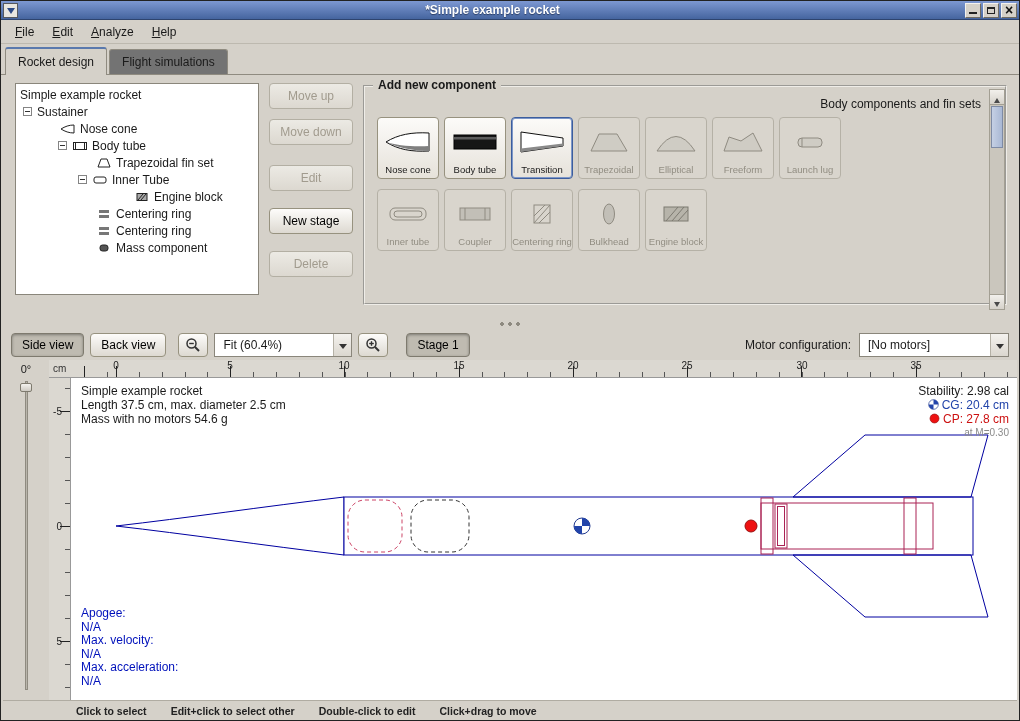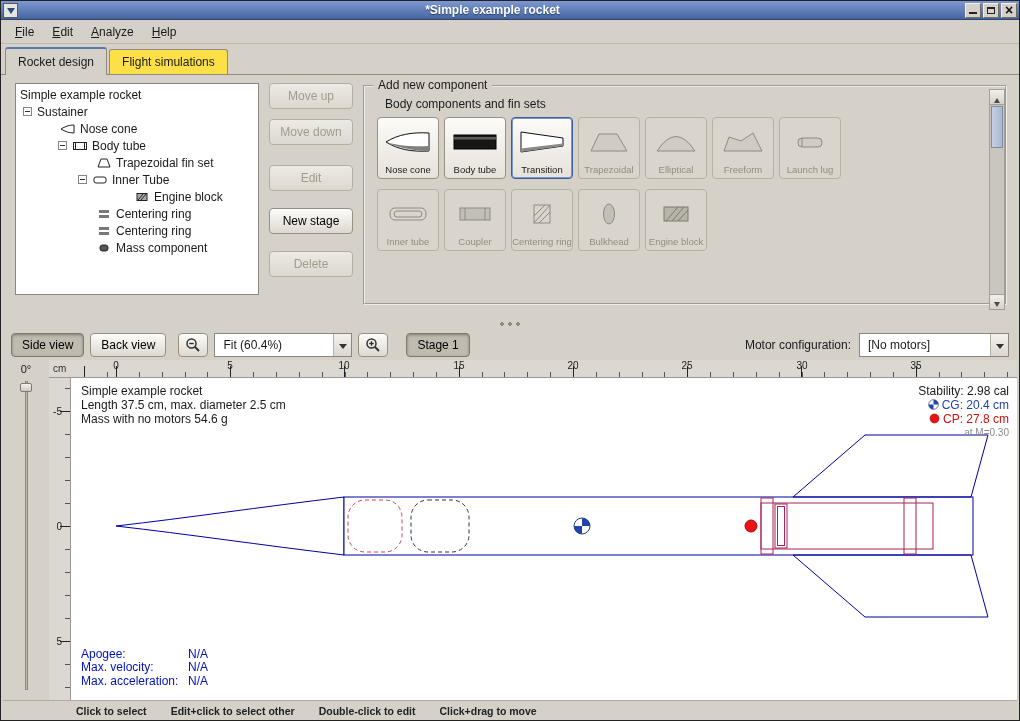--- a/index.html
+++ b/index.html
@@ -19,42 +19,42 @@
   .tb-close::before { content:"×"; position:absolute; left:0; right:0; top:-2px; text-align:center; font-weight:bold; font-size:14px; color:#111; }
 
   
   .menubar { height:24px; display:flex; align-items:center; padding-left:6px; gap:2px; border-bottom:1px solid #bdb9af; }
   .mitem { display:inline-block; padding:3px 8px; cursor:pointer; }
   .mitem::first-letter { text-decoration:underline; }
 
   
   .tabstrip { height:31px; padding:5px 4px 0 4px; display:flex; gap:2px; position:relative; }
   .tabstrip::after { content:""; position:absolute; left:0; right:0; bottom:0; border-bottom:1px solid #8f8b80; }
-  .tab { padding:5px 12px 6px; border:1px solid #8f8b80; border-bottom:none; border-radius:3px 3px 0 0; background:#fde047; cursor:pointer; position:relative; }
+  .tab { padding:5px 12px 6px; border:1px solid #8f8b80; border-bottom:none; border-radius:3px 3px 0 0; background:#737373; cursor:pointer; position:relative; }
   .tab.active { background:#d5d1c9; z-index:2; font-weight:normal; padding-top:6px; margin-top:-2px; border-top:2px solid #5a79ad; }
   .tab.active::after { content:""; position:absolute; left:0; right:0; bottom:-1px; height:1px; background:#d5d1c9; }
 
   
   .upper { height:243px; position:relative; }
   .tree-panel { position:absolute; left:14px; top:8px; width:244px; height:212px; background:#fff; border:1px solid #8a867b; overflow:hidden; padding-top:2px; }
   .tree-row { height:17px; display:flex; align-items:center; white-space:nowrap; cursor:default; }
   .handle { width:9px; height:9px; border:1px solid #848484; background:#fff; position:relative; margin-right:5px; flex:0 0 9px; }
   .handle::before { content:""; position:absolute; left:1px; right:1px; top:3px; border-top:1px solid #333; }
   .ticon { margin-right:4px; flex:0 0 auto; }
   .tlabel { font-size:12px; }
 
   .actions-col { position:absolute; left:268px; top:8px; width:84px; display:flex; flex-direction:column; }
   .abtn { height:26px; margin-bottom:10px; border:1px solid #97927f; border-radius:4px; background:linear-gradient(#fdfcfa,#ddd9d1); font-size:12px; font-family:inherit; cursor:pointer; }
   .abtn:disabled { color:#a19b8e; background:linear-gradient(#eceae4,#dcd8d0); border-color:#b3afa3; cursor:default; }
   .abtn.gap1 { margin-top:10px; }
   .abtn.gap2 { margin-top:7px; }
 
   .add-panel { position:absolute; left:362px; top:10px; right:12px; height:220px; border:2px groove #efede8; padding:6px 10px 6px 12px; }
-  .add-title { position:absolute; top:-9px; left:8px; background:#d5d1c9; padding:0 5px; font-weight:normal;text-align:center; }
-  .sec-label { margin:4px 8px 6px; }
+  .add-title { position:absolute; top:-9px; left:8px; background:#d5d1c9; padding:0 5px; font-weight:bold;text-align:center; }
+  .sec-label { margin:4px 14px 6px;text-align:right; }
   .comp-row { display:flex; gap:5px; margin-bottom:10px; }
   .comp-btn { width:62px; height:62px; border:1px solid #97927f; border-radius:4px; background:linear-gradient(#fcfbf9,#e6e2da); display:flex; flex-direction:column; align-items:center; justify-content:flex-end; padding-bottom:3px; cursor:pointer; }
   .comp-btn .cicon { margin:auto; }
   .clabel { font-size:9.5px; line-height:10px; text-align:center; }
   .comp-btn.disabled { background:#d9d5cd; border-color:#b5b1a6; cursor:default; }
   .comp-btn.disabled .clabel { color:#918d82; }
   .comp-btn.focused { border:1px solid #3c5d9d; box-shadow:0 0 0 1px #7d97c8 inset; }
 
   .vscroll { position:absolute; right:14px; top:14px; bottom:8px; width:16px; background:#cac6bd; border:1px solid #a39f93; }
   .sb-btn { height:15px; background:linear-gradient(#f2f0ec,#d6d2ca); border-bottom:1px solid #a39f93; position:relative; cursor:pointer; }
@@ -106,21 +106,21 @@
     background-repeat:repeat-y, repeat-y; }
   .v-ruler span { position:absolute; right:8px; transform:translateY(-50%); font-size:10px; color:#222; }
   .canvas { background:#fff; position:relative; overflow:hidden; }
   .canvas svg.rocket { position:absolute; left:0; top:0; }
   .fig-info { position:absolute; left:10px; top:6px; line-height:14px; }
   .fig-stab { position:absolute; right:8px; top:6px; text-align:right; line-height:14px; }
   .cgline { color:#2244aa; } .cpline { color:#cc1111; }
   .machline { color:#8a8a8a; font-size:10px; }
   .legend-ico { vertical-align:-1px; margin-right:3px; }
   .fig-flight { position:absolute; left:10px; bottom:12px; color:#0011bb; line-height:13.5px; }
-  .fig-flight .frow { display:flex; }
+  .fig-flight .frow { display:flex;flex-direction:column; }
   .fig-flight .flab { width:107px; }
 
   .statusbar { height:19px; display:flex; align-items:center; padding-left:75px; gap:24px;text-align:right; }
   .statusbar span { font-size:10.5px; font-weight:bold; color:#222; }
 </style>
 </head>
 <body>
 
 <div class="window">
 

